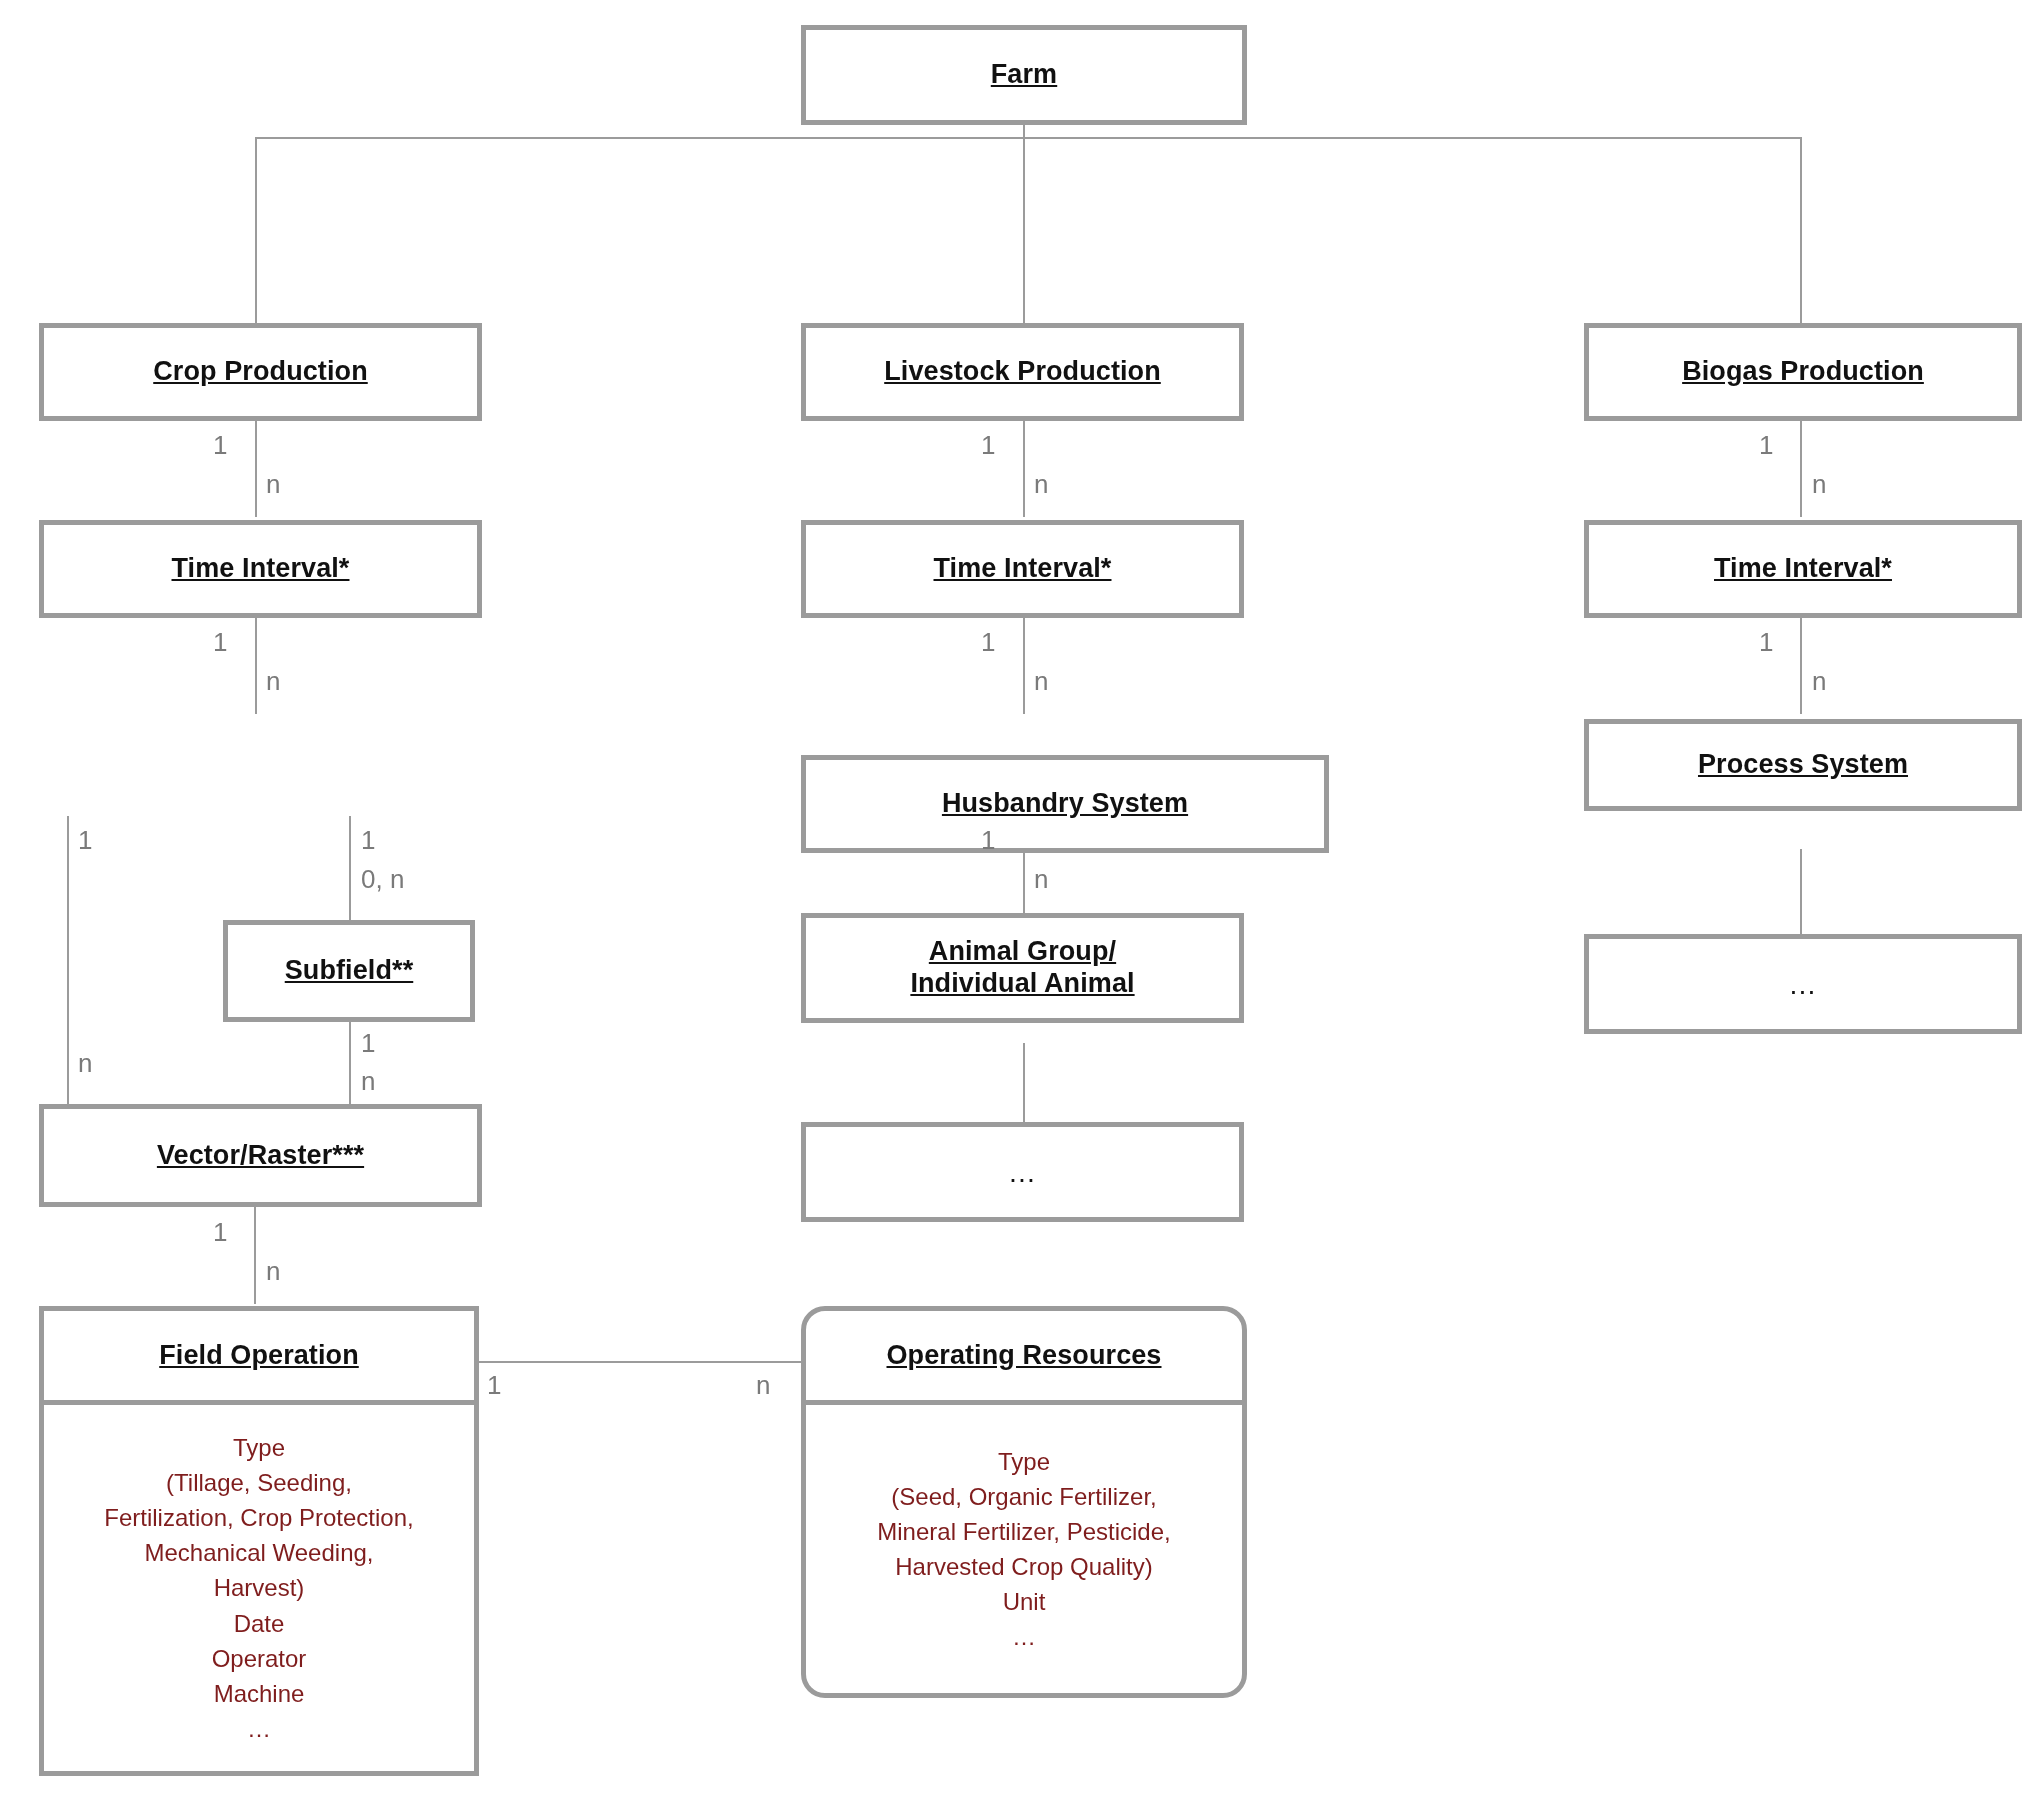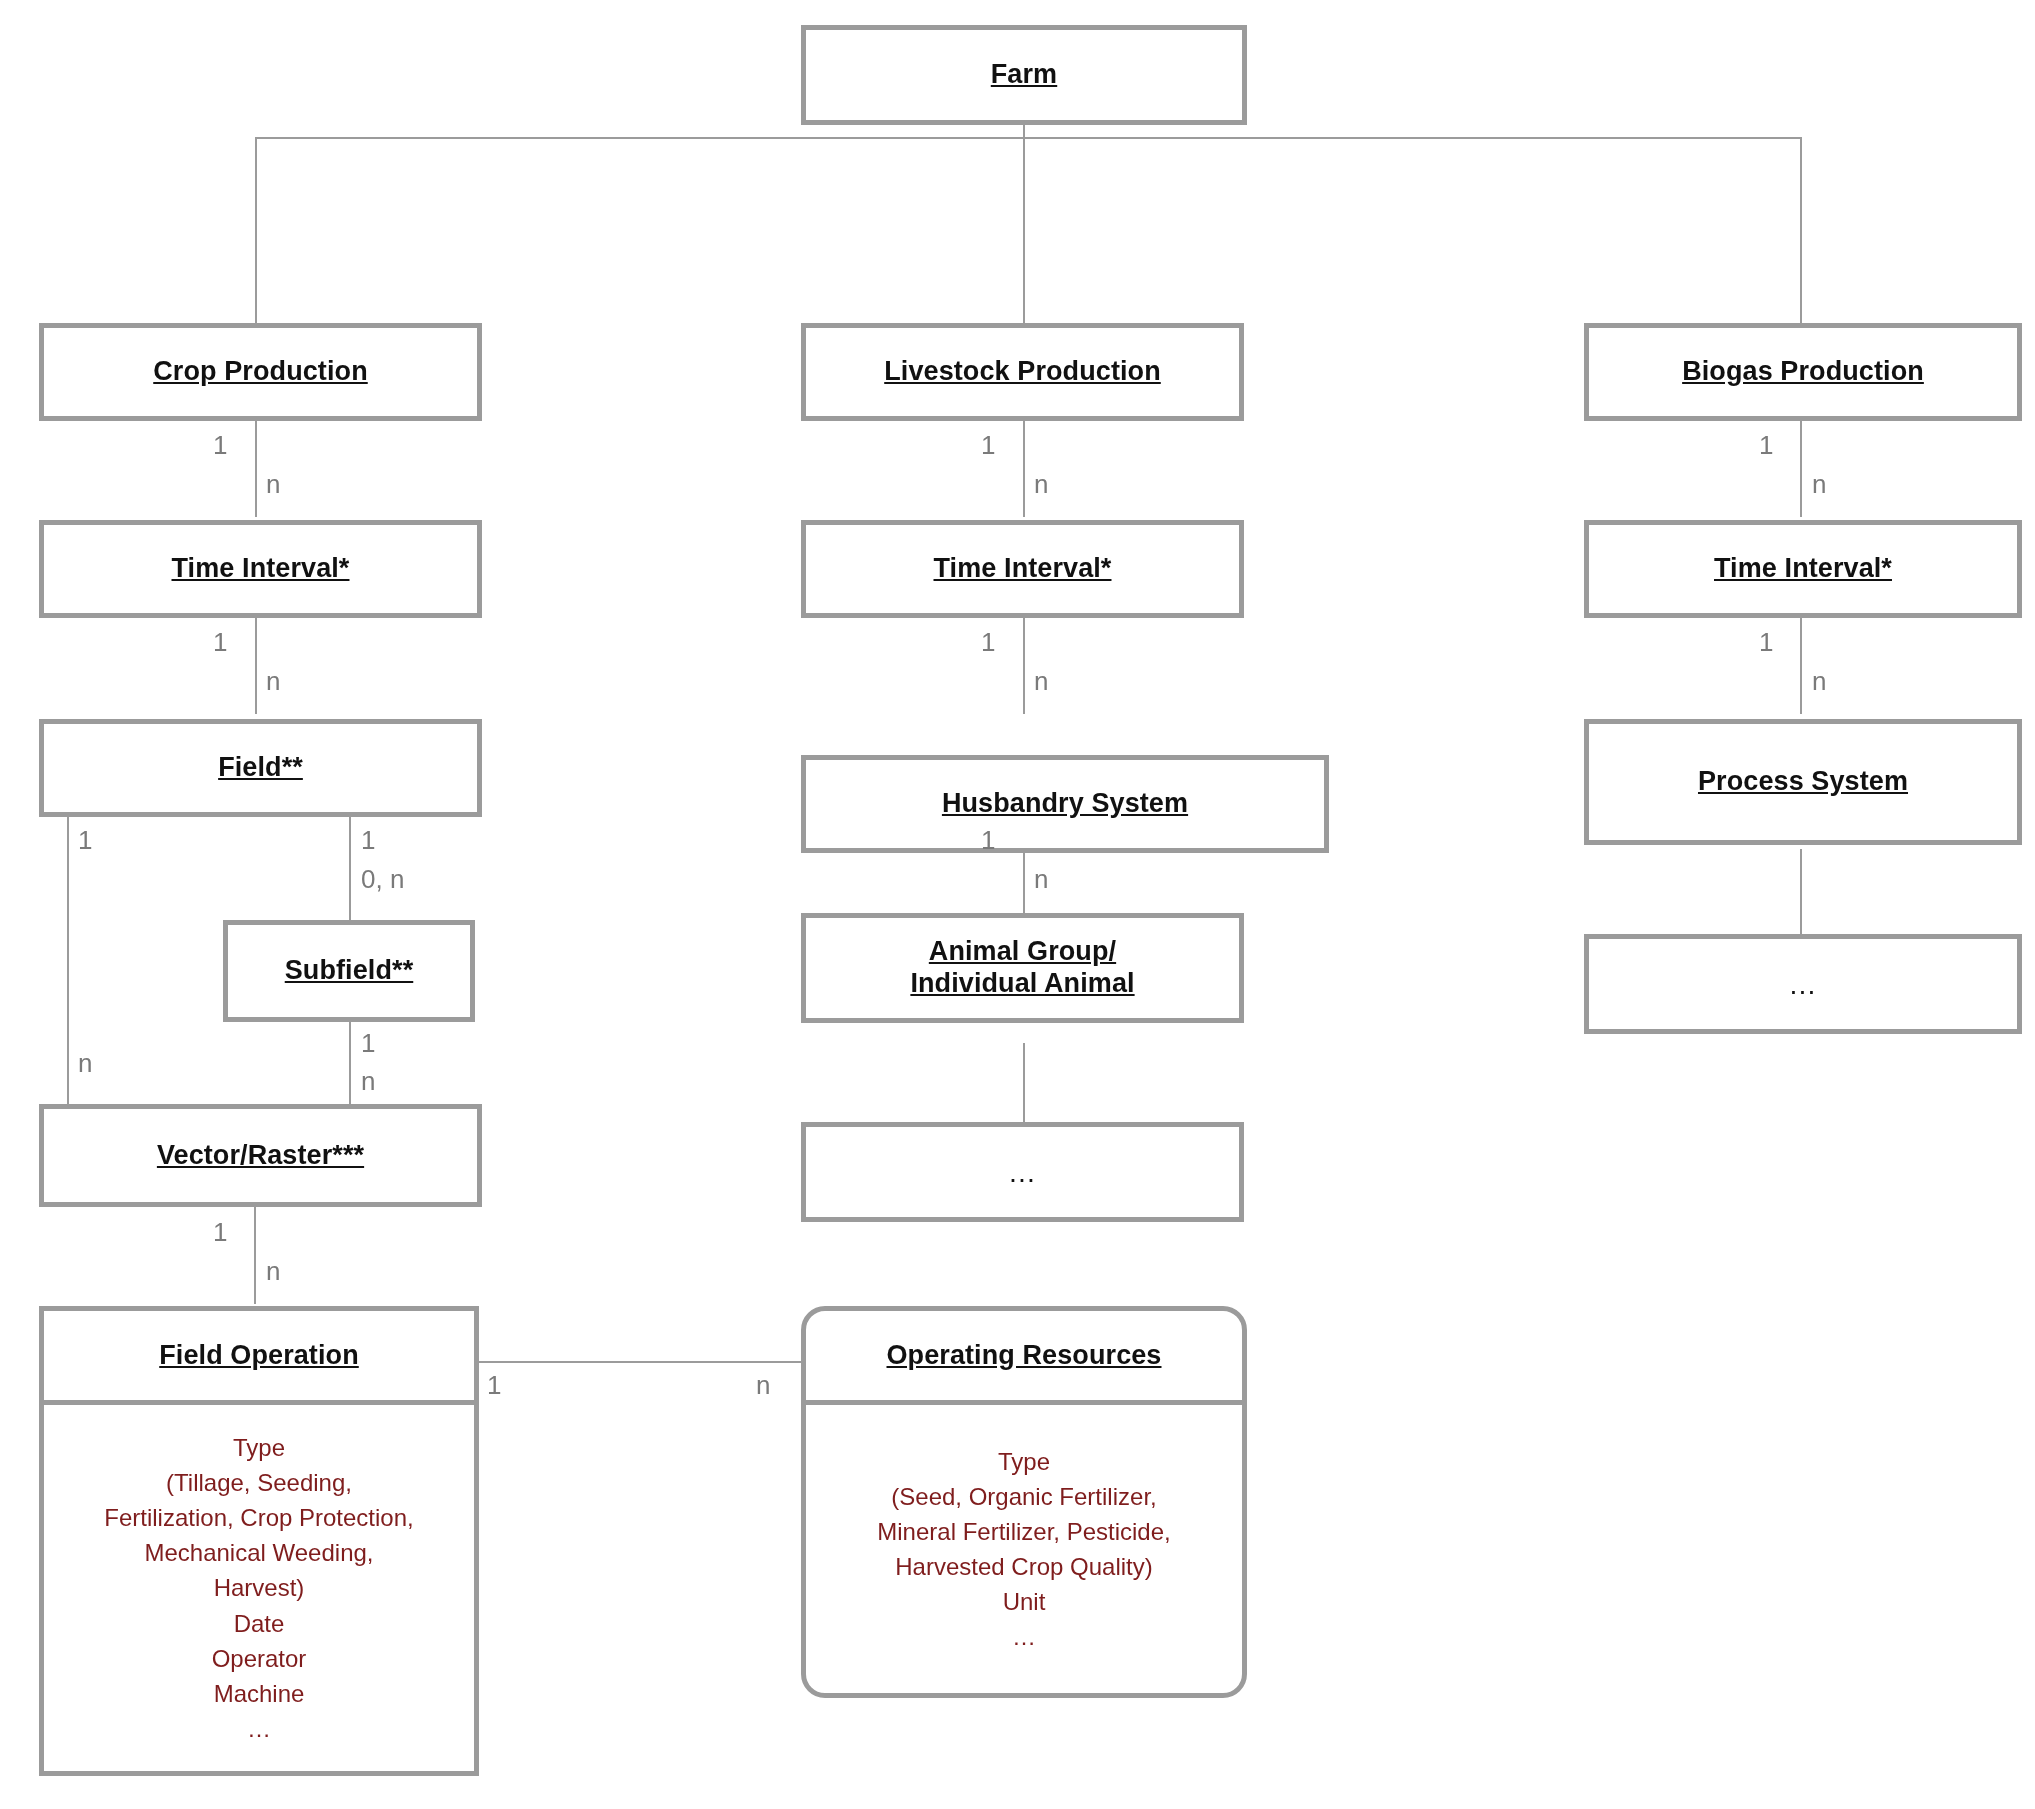--- a/index.html
+++ b/index.html
@@ -174,29 +174,26 @@
   </div>
 
   <div class="node" style="left:801px; top:520px; width:443px; height:98px;">
     <div class="title">Time Interval*</div>
   </div>
 
   <div class="node" style="left:1584px; top:520px; width:438px; height:98px;">
     <div class="title">Time Interval*</div>
   </div>
 
-  <div class="node" style="left:39px; top:719px; width:443px; height:98px;">
-    <div class="title">Field**</div>
-  </div>
 
   <div class="node" style="left:801px; top:755px; width:528px; height:98px;">
     <div class="title">Husbandry System</div>
   </div>
 
-  <div class="node" style="left:1584px; top:719px; width:438px; height:126px;">
+  <div class="node" style="left:1584px; top:719px; width:438px; height:92px;">
     <div class="title">Process System</div>
   </div>
 
   <div class="node" style="left:223px; top:920px; width:252px; height:102px;">
     <div class="title">Subfield**</div>
   </div>
 
   <div class="node" style="left:801px; top:913px; width:443px; height:110px;">
     <div class="title" style="white-space:pre-line;">Animal Group/
 Individual Animal</div>

